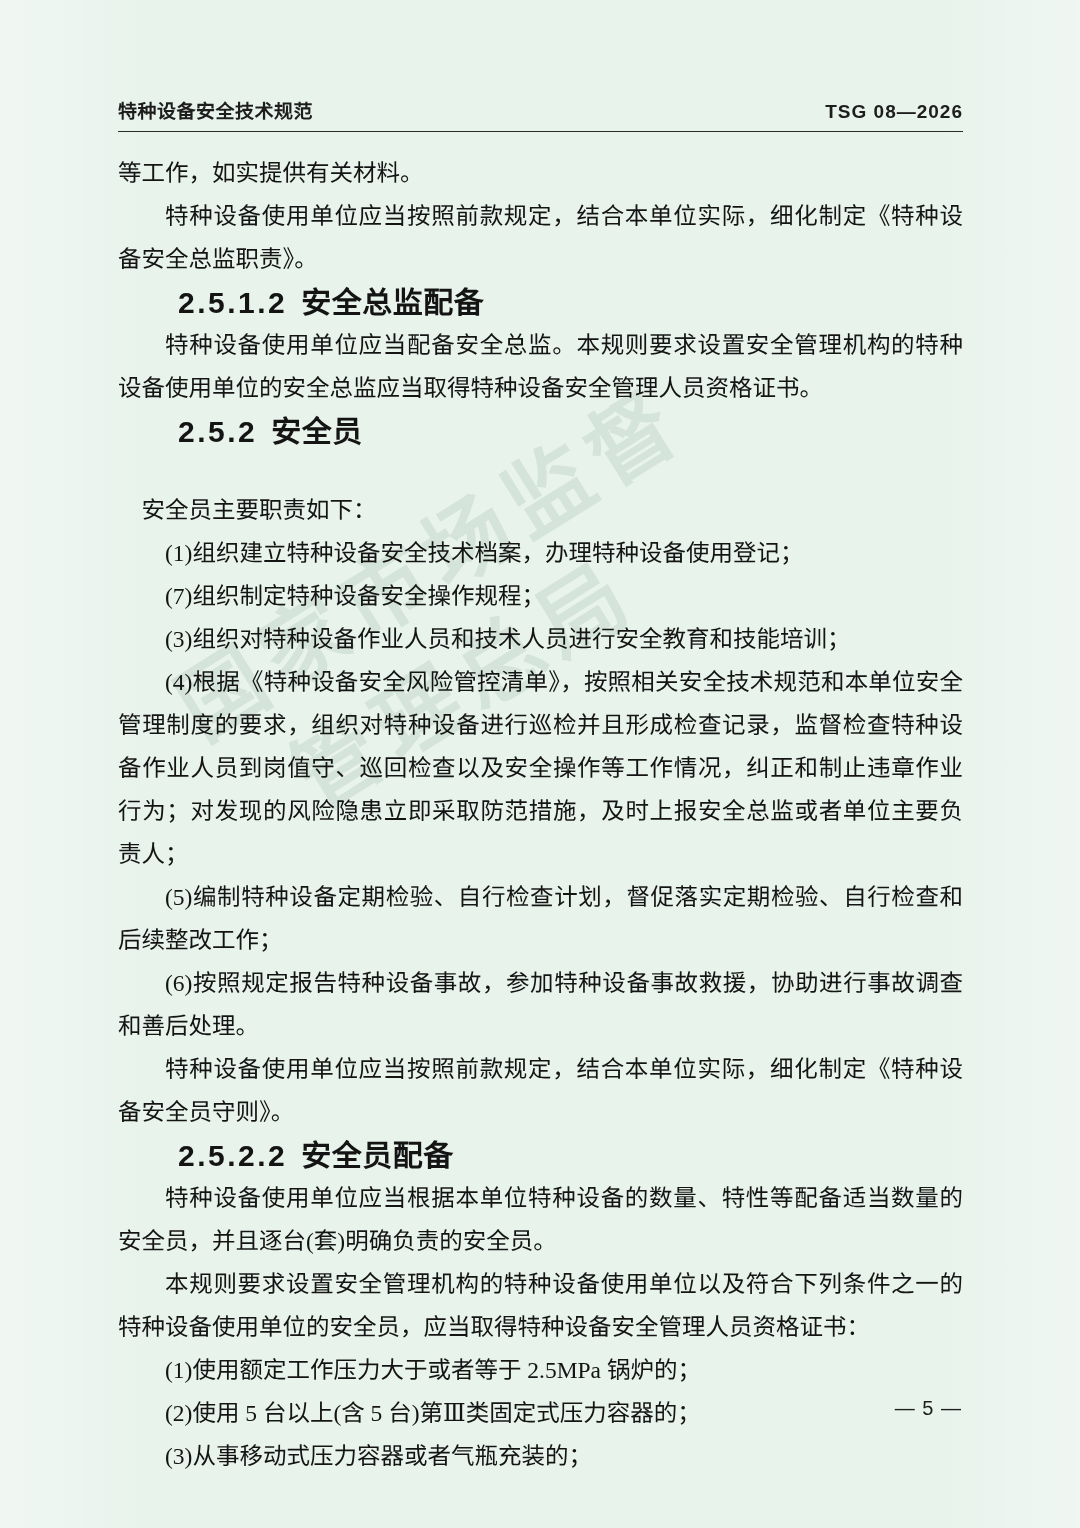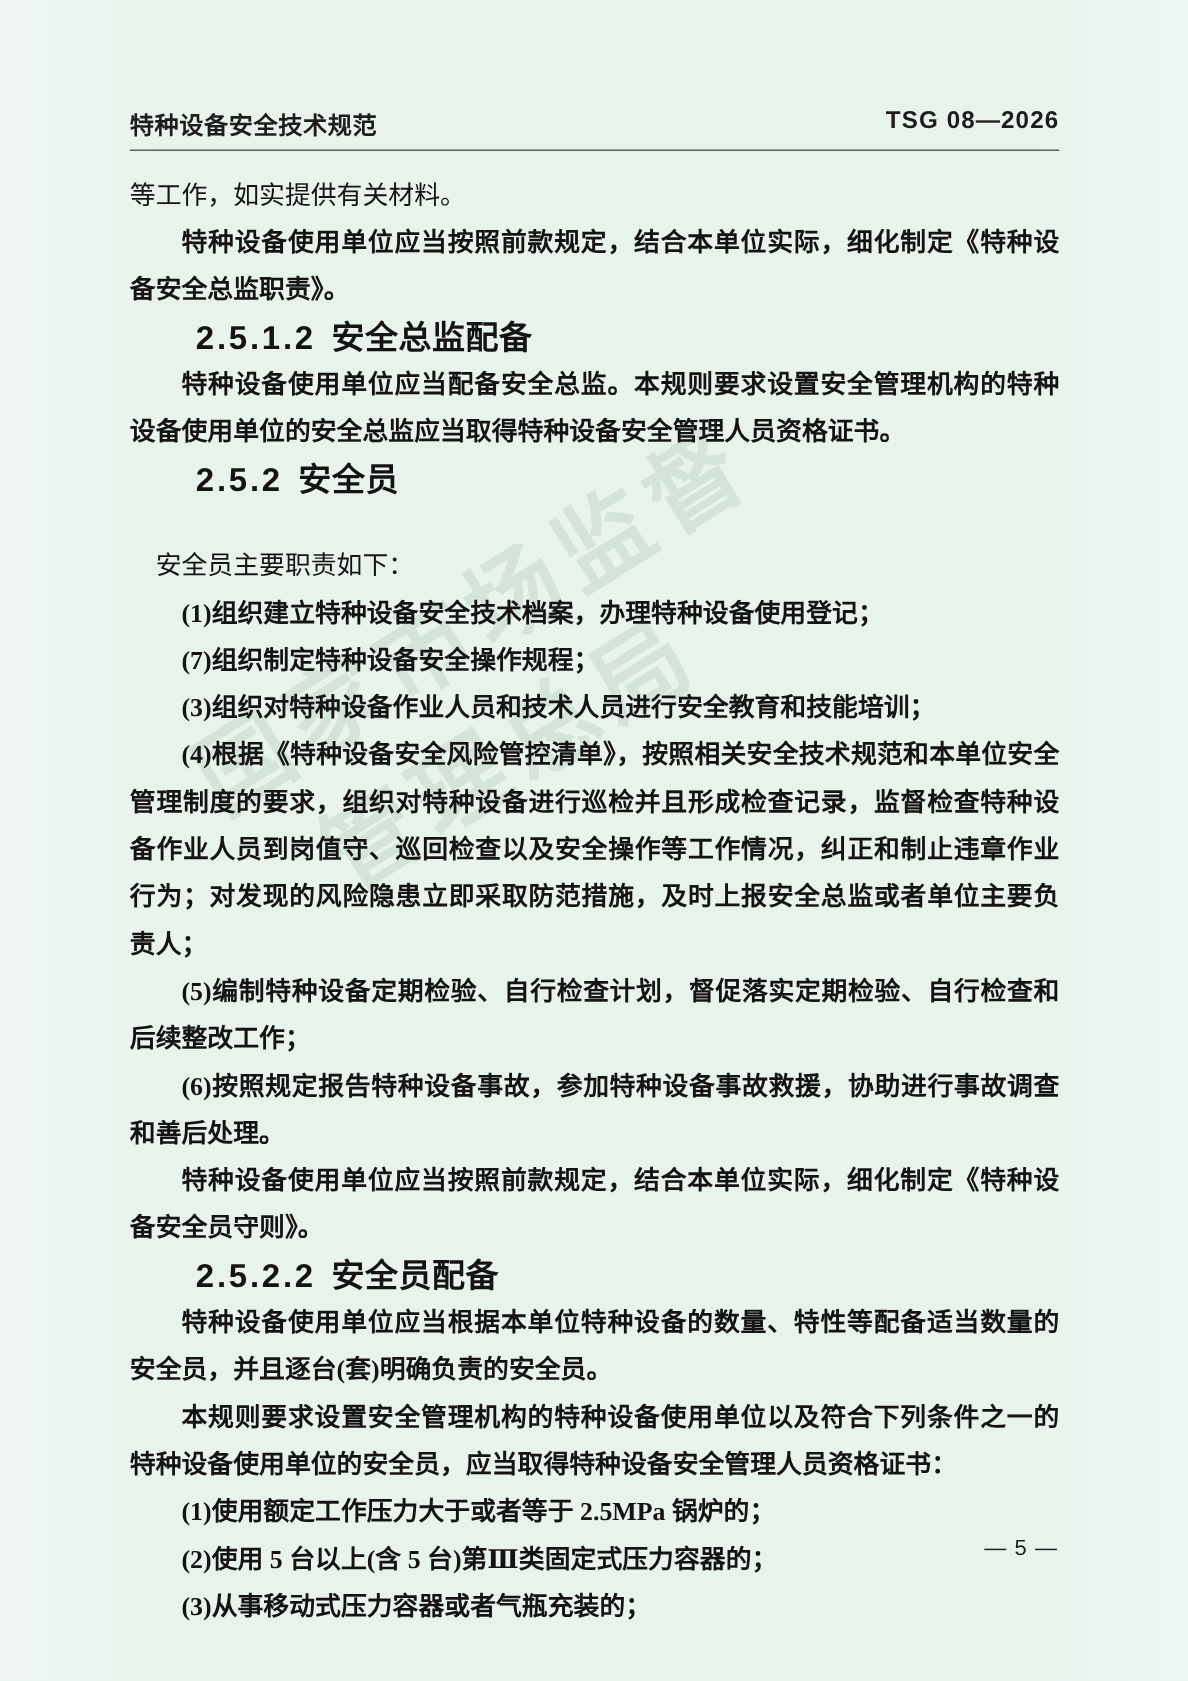--- a/index.html
+++ b/index.html
@@ -30,23 +30,24 @@
   }
   .content {
     position: absolute;
     left: 118px;
     top: 96px;
     width: 845px;
   }
   .header {
     display: flex;
     justify-content: space-between;
+    align-items: flex-end;
     font-family: "Liberation Sans", "DejaVu Sans", sans-serif;
     font-weight: bold;
-    font-size: 22px;
+    font-size: 19px;
     color: #1d1d1d;
     letter-spacing: 0.5px;
     padding-bottom: 6px;
   }
   .header-right {
     font-family: Liberation Sans, sans-serif;
     letter-spacing: 1px;
   }
   .rule {
     border-bottom: 1.6px solid #2b2b2b;
@@ -58,21 +59,20 @@
     line-height: 43px;
     color: #141414;
     text-align: justify;
     text-justify: inter-ideograph;
   }
   p {
     margin: 0;
   }
   .indent {
     text-indent: 2em;
-    font-weight: bold;
   }
   .indent1 {
     text-indent: 1em;
     margin-top: 36px;
   }
   .heading {
     font-family: "Liberation Sans", "DejaVu Sans", sans-serif;
     font-weight: bold;
     font-size: 30px;
     text-indent: 2em;

